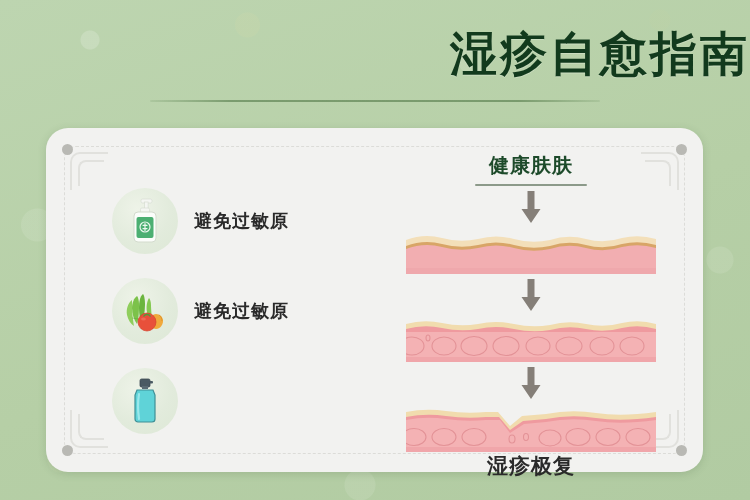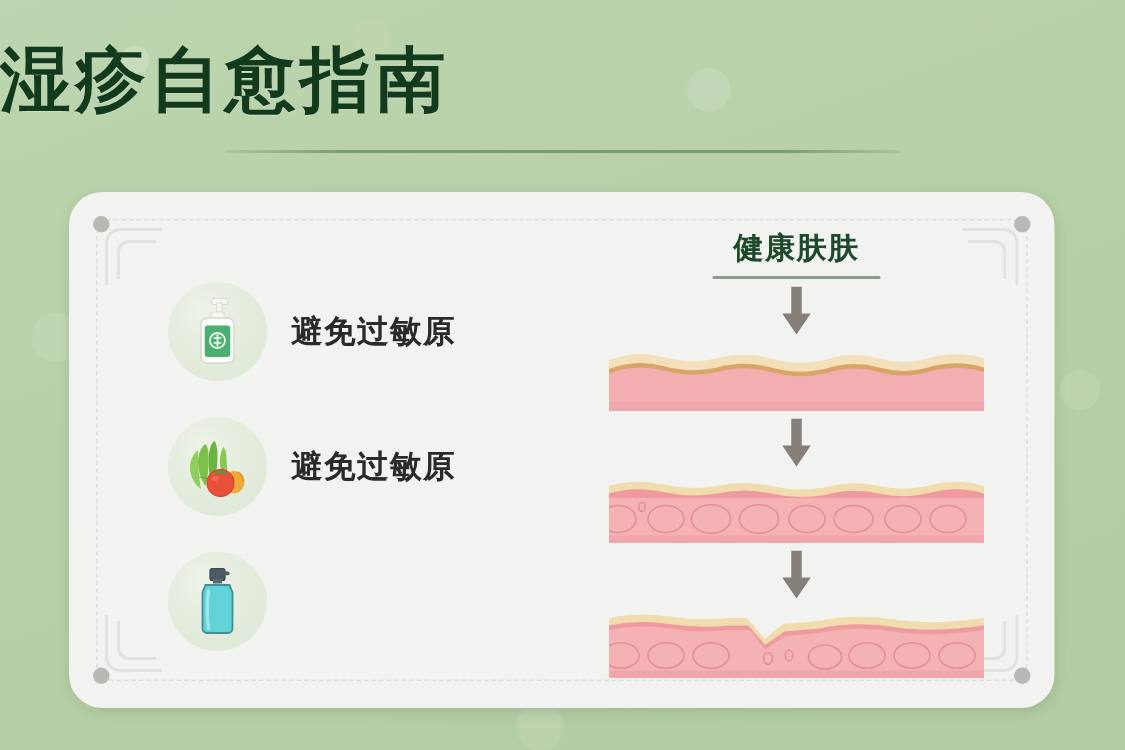--- a/index.html
+++ b/index.html
@@ -22,21 +22,21 @@
       radial-gradient(circle at 8% 92%, rgba(200,218,175,.30) 0 12px, transparent 13px),
       radial-gradient(circle at 48% 97%, rgba(255,255,255,.10) 0 15px, transparent 16px),
       radial-gradient(circle at 80% 90%, rgba(196,214,172,.28) 0 11px, transparent 12px),
       linear-gradient(160deg,#bdd5b0 0%,#b6cfa6 55%,#b1cba2 100%);
     pointer-events:none;
   }
 
   
   .title-wrap{
     position:absolute; left:0; right:0; top:28px;
-    text-align:left;
+    text-align:right;
   }
   .title{
     font-size:47px; font-weight:bold; letter-spacing:3px;
     color:#123a1d;
     text-shadow:0 1px 0 rgba(255,255,255,.25);
     line-height:1.1;
   }
   .title-rule{
     position:absolute; left:150px; top:100px; width:450px; height:2px;
     background:linear-gradient(90deg,rgba(90,130,80,.15),rgba(70,110,60,.55) 18%,rgba(70,110,60,.55) 82%,rgba(90,130,80,.15));
@@ -96,21 +96,21 @@
     display:flex; align-items:center; height:90px;
   }
   .tip-badge{
     width:66px; height:66px; border-radius:50%;
     background:radial-gradient(circle at 38% 32%, #eef3e8 0%, #e2ebdc 55%, #dde8d6 100%);
     display:flex; align-items:center; justify-content:center;
     flex:0 0 auto;
     margin-right:16px;
   }
   .tip-label{
-    font-size:21px; font-weight:bold; color:#2a2a2a; letter-spacing:1px;
+    font-size:18px; font-weight:bold; color:#2a2a2a; letter-spacing:1px;
     white-space:nowrap;
   }
 
   
   .diagram{
     position:absolute; left:335px; top:24px; width:300px; height:300px;
   }
   .diag-head{
     text-align:center;
     font-size:20px; font-weight:bold; color:#1d4a2a; letter-spacing:1px;
@@ -265,14 +265,15 @@
         <ellipse cx="144" cy="32" rx="11" ry="8"></ellipse>
         <ellipse cx="172" cy="31" rx="12" ry="8.5"></ellipse>
         <ellipse cx="202" cy="31" rx="12" ry="8.5"></ellipse>
         <ellipse cx="232" cy="31" rx="12" ry="8.5"></ellipse>
         <ellipse cx="106" cy="33" rx="3" ry="4"></ellipse>
         <ellipse cx="120" cy="31" rx="2.5" ry="3.5"></ellipse>
       </g>
       <rect x="0" y="41" width="250" height="5" fill="#f0a6aa"></rect>
     </svg>
 
+    <div class="diag-foot">湿疹极复</div>
   </div>
 </div>
 
 </body></html>

